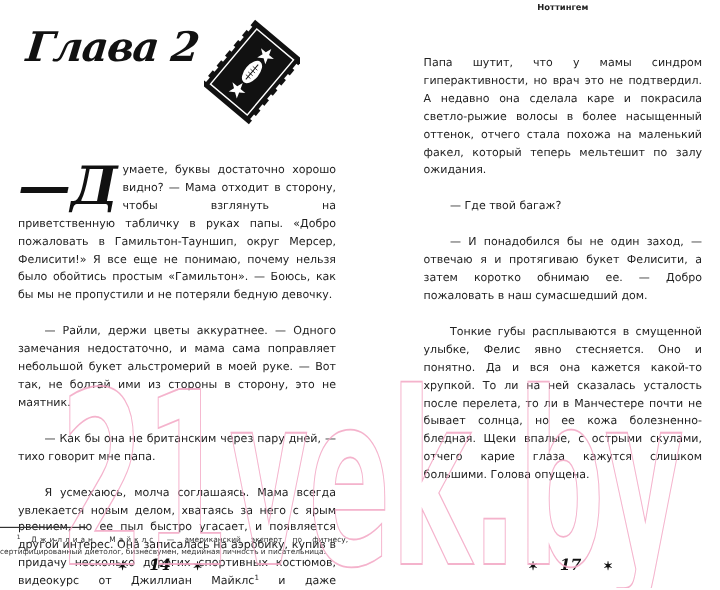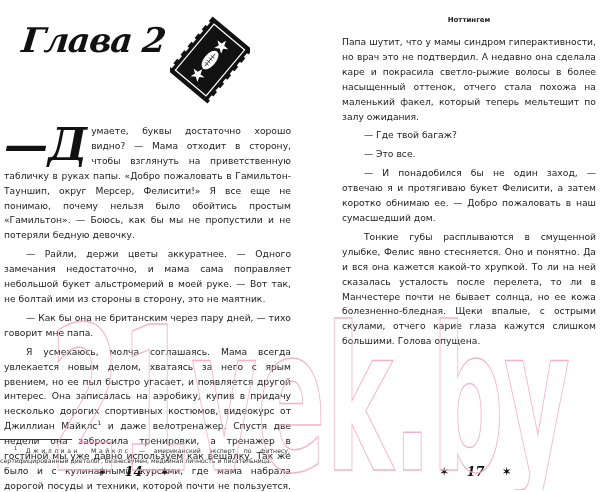--- a/index.html
+++ b/index.html
@@ -5,29 +5,29 @@
   html, body { margin:0; padding:0; background:#ffffff; }
   body { width:600px; height:492px; position:relative; overflow:hidden; font-family:"DejaVu Sans", sans-serif; color:#1a1a1a; }
   .page { position:absolute; top:0; height:492px; }
   .page-left { left:0; width:300px; }
   .page-right { left:300px; width:300px; }
 
   .chapter-title { position:absolute; left:22px; top:20px; font-family:"DejaVu Serif", serif; font-style:italic; font-weight:bold; font-size:34px; letter-spacing:-1px; color:#111; transform:skewX(-6deg); }
   .ticket { position:absolute; left:170px; top:15px; width:80px; height:90px; }
 
   .text { position:absolute; font-size:9.2px; line-height:14.9px; text-align:justify; color:#222; }
-  .text p { margin:4px; text-indent:22px; }
+  .text p { margin:15px; text-indent:22px; }
   .text p.noindent { text-indent:0; }
   .left-text { left:0; top:120px; width:295px; }
   .right-text { left:38px; top:31px; width:262px; }
 
   .dropcap { float:left; font-family:"DejaVu Serif", serif; font-weight:bold; font-style:italic; font-size:44px; line-height:38px; margin:2px 4px 0 0; color:#111; }
   .first-para { text-indent:0 !important; }
 
-  .running-head { position:absolute; left:0; right:0; top:16px; text-align:center; font-size:7px; font-weight:bold; color:#222; padding-left:38px; }
+  .running-head { position:absolute; left:0; right:0; top:2px; text-align:center; font-size:7px; font-weight:bold; color:#222; padding-left:38px; }
 
   .footnote-rule { position:absolute; left:0; top:439px; width:72px; height:1px; background:#333; }
   .footnote { position:absolute; left:0; top:443px; width:290px; font-size:6.2px; line-height:10px; color:#333; text-indent:14px; text-align:justify; }
   .footnote sup { font-size:5px; }
   .footnote .name { letter-spacing:2.5px; }
 
   .folio { position:absolute; top:464px; font-family:"DejaVu Serif", serif; font-style:italic; font-weight:bold; font-size:13px; color:#111; display:flex; align-items:center; gap:18px; }
   .folio .star { font-style:normal; font-size:10px; }
   .folio-left { left:98px; }
   .folio-right { left:140px; }
@@ -90,21 +90,20 @@
     <span class="star">✶</span>
   </div>
 </div>
 
 <div class="page page-right">
   <div class="running-head">Ноттингем</div>
 
   <div class="text right-text">
     <p class="noindent">Папа шутит, что у мамы синдром гиперактивности, но врач это не подтвердил. А недавно она сделала каре и покрасила светло-рыжие волосы в более насыщенный оттенок, отчего стала похожа на маленький факел, который теперь мельтешит по залу ожидания.</p>
     <p>— Где твой багаж?</p>
-    <p>— Это все.</p>
     <p>— И понадобился бы не один заход, — отвечаю я и протягиваю букет Фелисити, а затем коротко обнимаю ее. — Добро пожаловать в наш сумасшедший дом.</p>
     <p>Тонкие губы расплываются в смущенной улыбке, Фелис явно стесняется. Оно и понятно. Да и вся она кажется какой-то хрупкой. То ли на ней сказалась усталость после перелета, то ли в Манчестере почти не бывает солнца, но ее кожа болезненно-бледная. Щеки впалые, с острыми скулами, отчего карие глаза кажутся слишком большими. Голова опущена.</p>
   </div>
 
   <div class="folio folio-right">
     <span class="star">✶</span>
     <span>17</span>
     <span class="star">✶</span>
   </div>
 </div>

